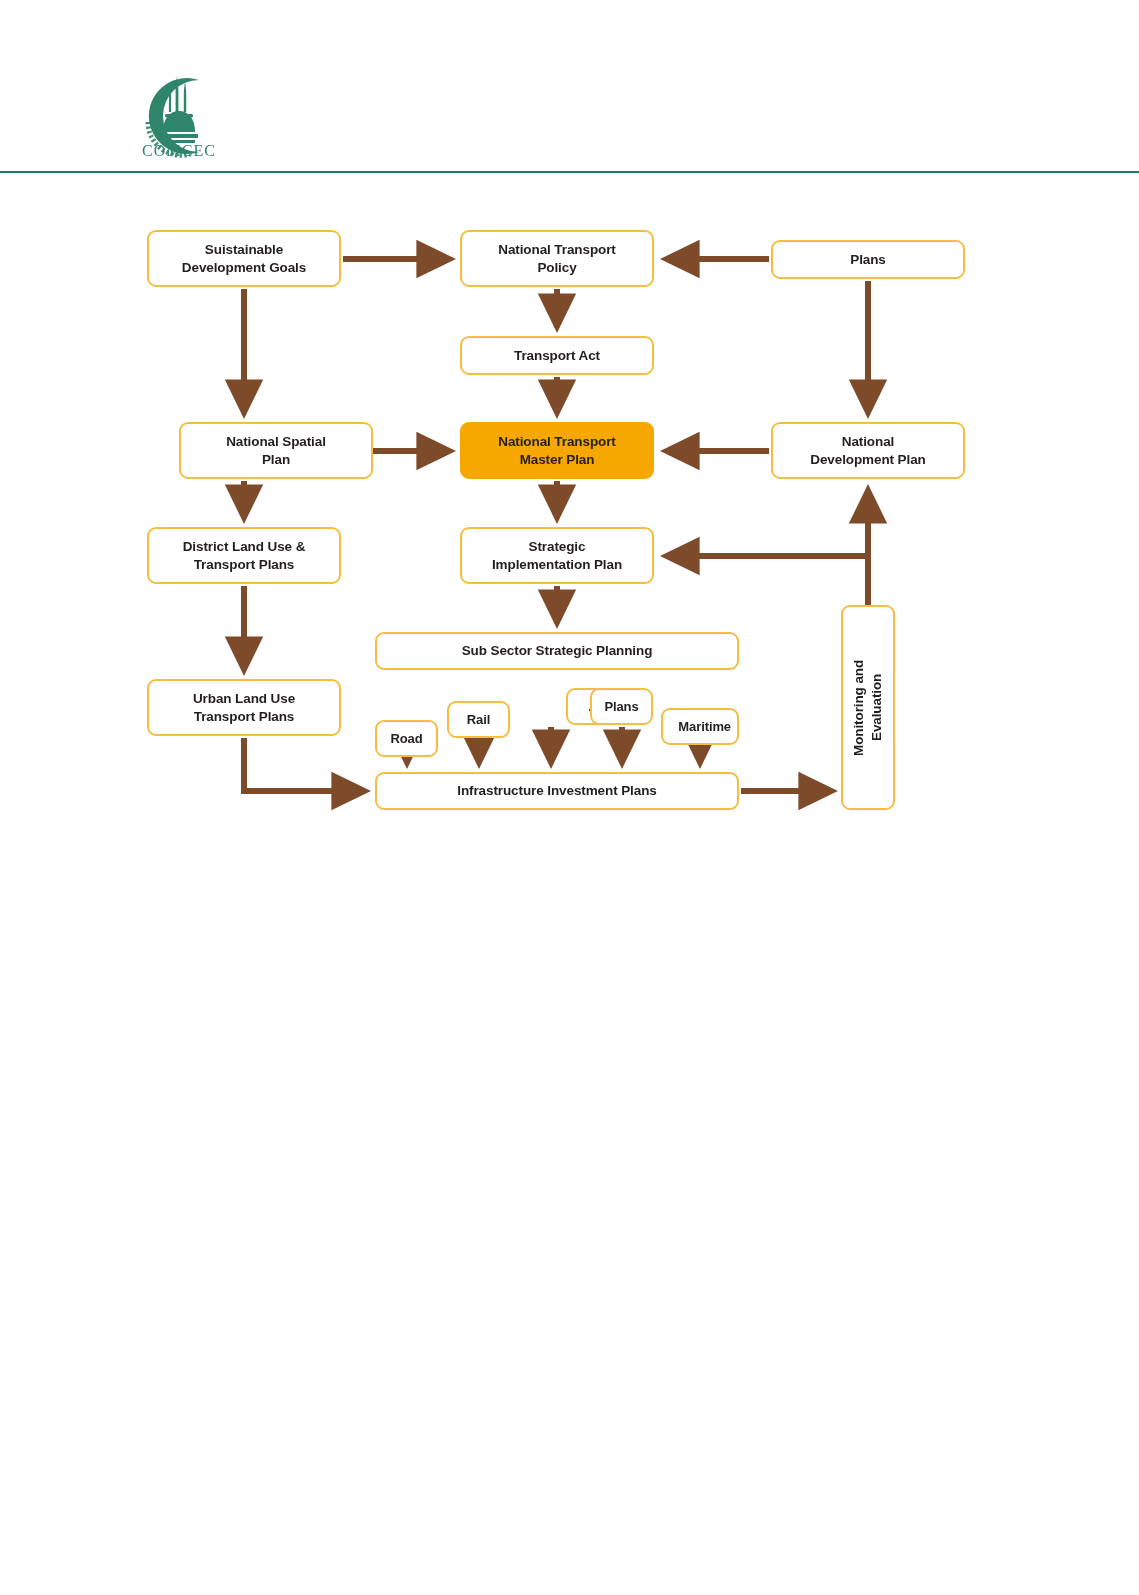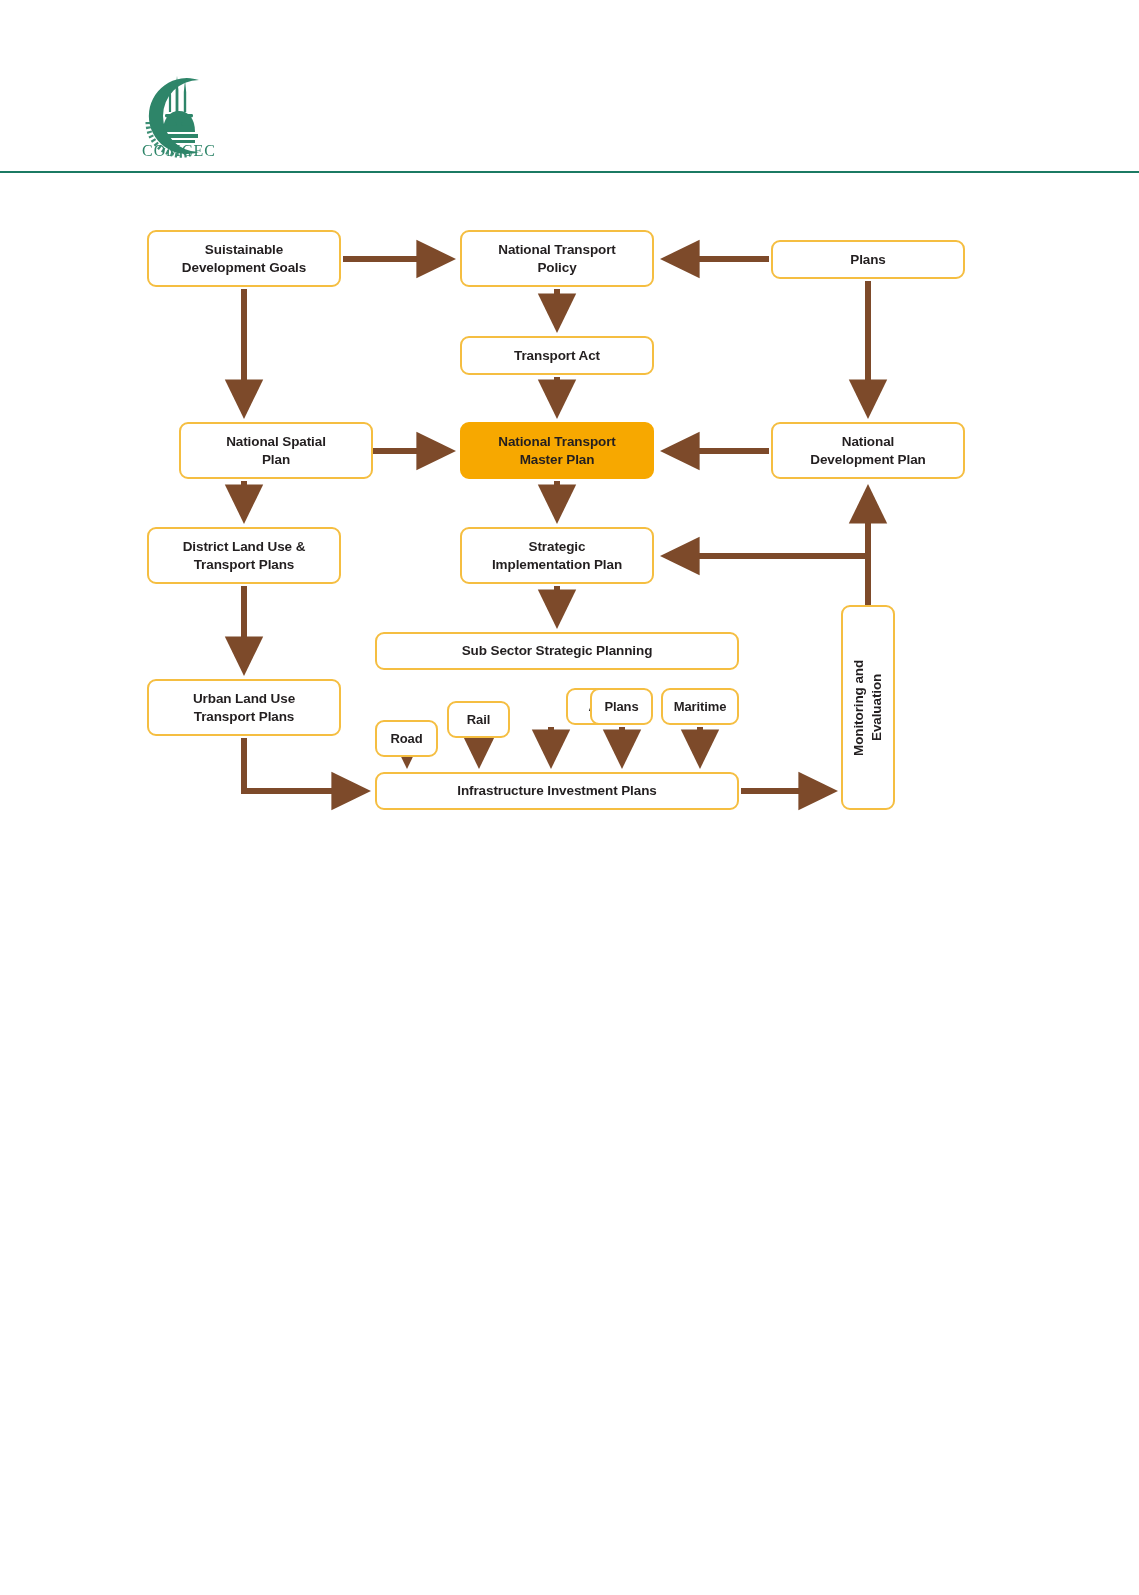--- a/index.html
+++ b/index.html
@@ -249,17 +249,17 @@
   </div>
   <div class="node small" style="left: 447px; top: 688px; width: 63px; height: 37px; margin-top: 13px;">
     <span class="label">Rail</span>
   </div>
   <div class="node small" style="left: 519px; top: 688px; width: 63px; height: 37px; margin-left: 47px;">
     <span class="label">Air</span>
   </div>
   <div class="node small" style="left: 590px; top: 688px; width: 63px; height: 37px;">
     <span class="label">Plans</span>
   </div>
-  <div class="node small" style="left: 661px; top: 688px; width: 78px; height: 37px;">
+  <div class="node small" style="left: 661px; top: 708px; width: 78px; height: 37px; justify-content: flex-end;">
     <span class="label">Maritime</span>
   </div>
 
 </div>
 
 </body></html>

